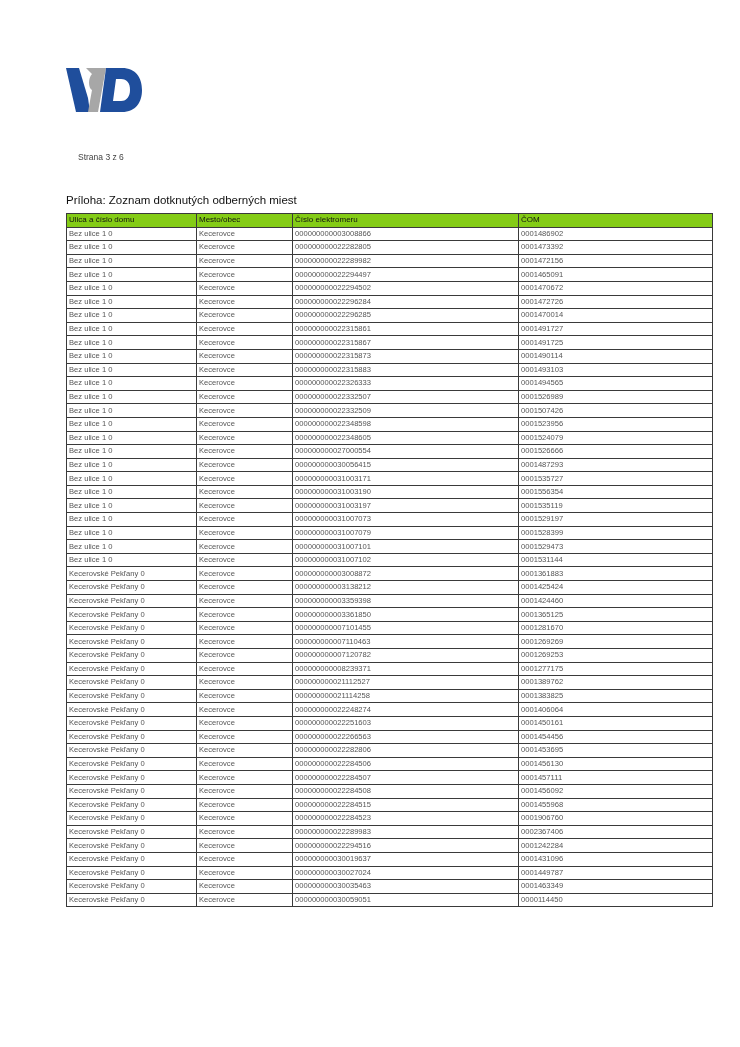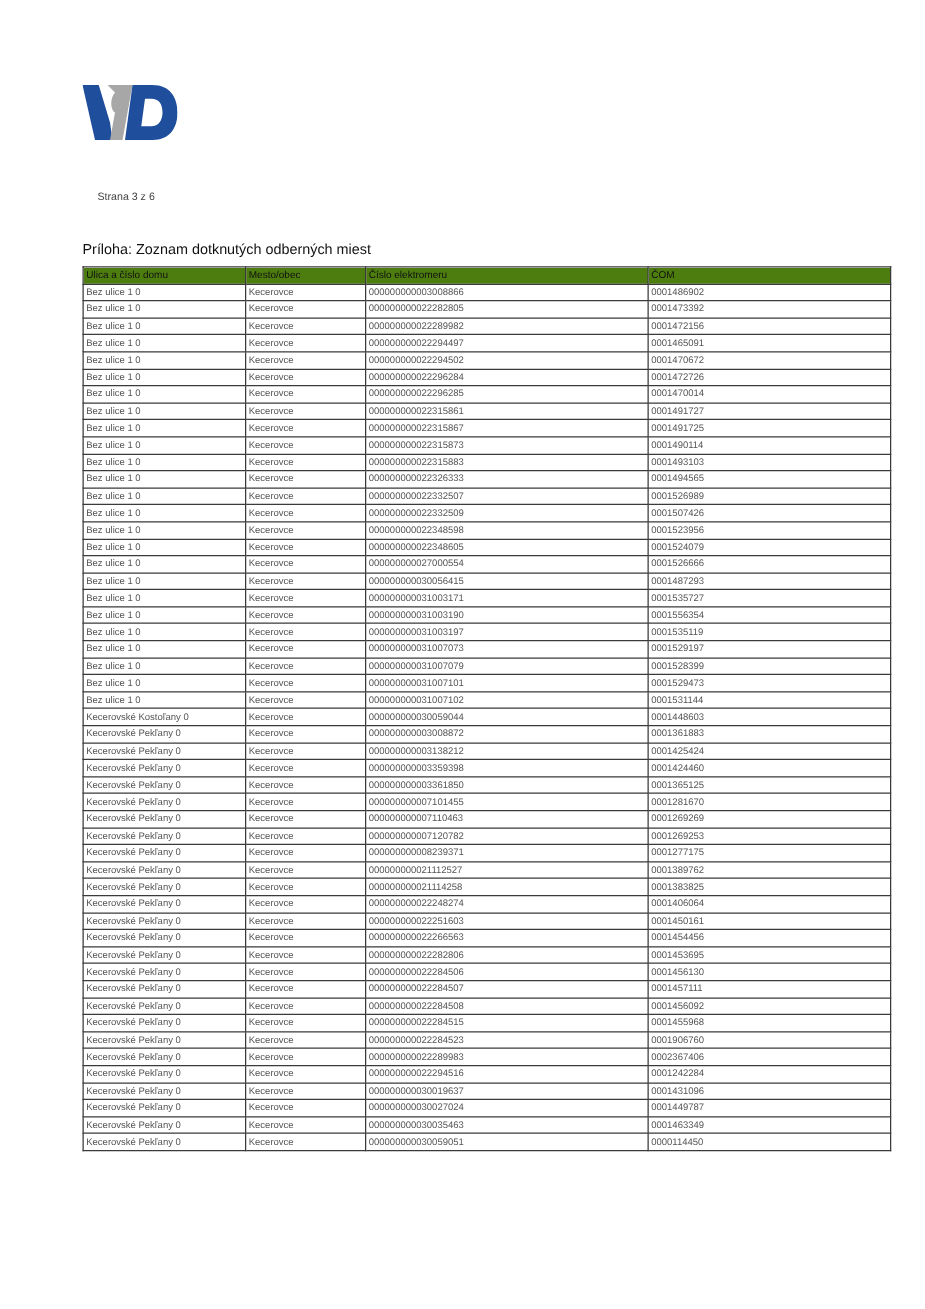--- a/index.html
+++ b/index.html
@@ -12,21 +12,21 @@
     table.list { position: absolute; left: 66px; top: 213px; width: 646px;
                  border-collapse: collapse; table-layout: fixed; }
     table.list col.c1 { width: 130px; }
     table.list col.c2 { width: 96px; }
     table.list col.c3 { width: 226px; }
     table.list col.c4 { width: 194px; }
     table.list th, table.list td {
       border: 1px solid #3a3a3a; padding: 0 2px; height: 12.6px; line-height: 12px;
       font-size: 7.6px; text-align: left; white-space: nowrap; overflow: hidden;
     }
-    table.list th { background: #4d7c0f; color: #111; font-weight: normal; font-size: 8px; }
+    table.list th { background: #84cc16; color: #111; font-weight: normal; font-size: 8px; }
     table.list td { color: #555; }
     table.list { border: 1.5px solid #555; }
   </style>
 </head>
 <body>
 
 <svg class="logo" viewBox="0 0 76 44">
 
   <polygon points="0,0 13,0 22,30 24,44 10,44" fill="#1f4e9c"></polygon>
 
@@ -200,26 +200,20 @@
         <td>000000000031007101</td>
         <td>0001529473</td>
       </tr>
       <tr>
         <td>Bez ulice 1 0</td>
         <td>Kecerovce</td>
         <td>000000000031007102</td>
         <td>0001531144</td>
       </tr>
       <tr>
-        <td>Kecerovské Kostoľany 0</td>
-        <td>Kecerovce</td>
-        <td>000000000030059044</td>
-        <td>0001448603</td>
-      </tr>
-      <tr>
         <td>Kecerovské Pekľany 0</td>
         <td>Kecerovce</td>
         <td>000000000003008872</td>
         <td>0001361883</td>
       </tr>
       <tr>
         <td>Kecerovské Pekľany 0</td>
         <td>Kecerovce</td>
         <td>000000000003138212</td>
         <td>0001425424</td>

